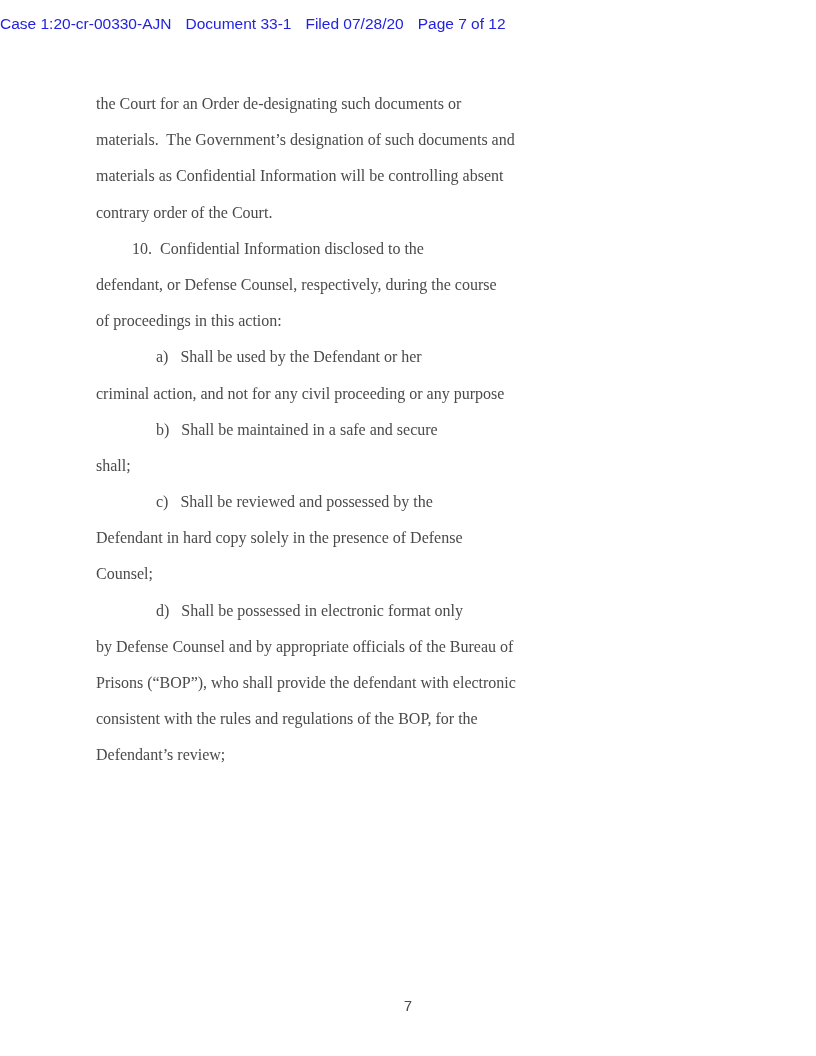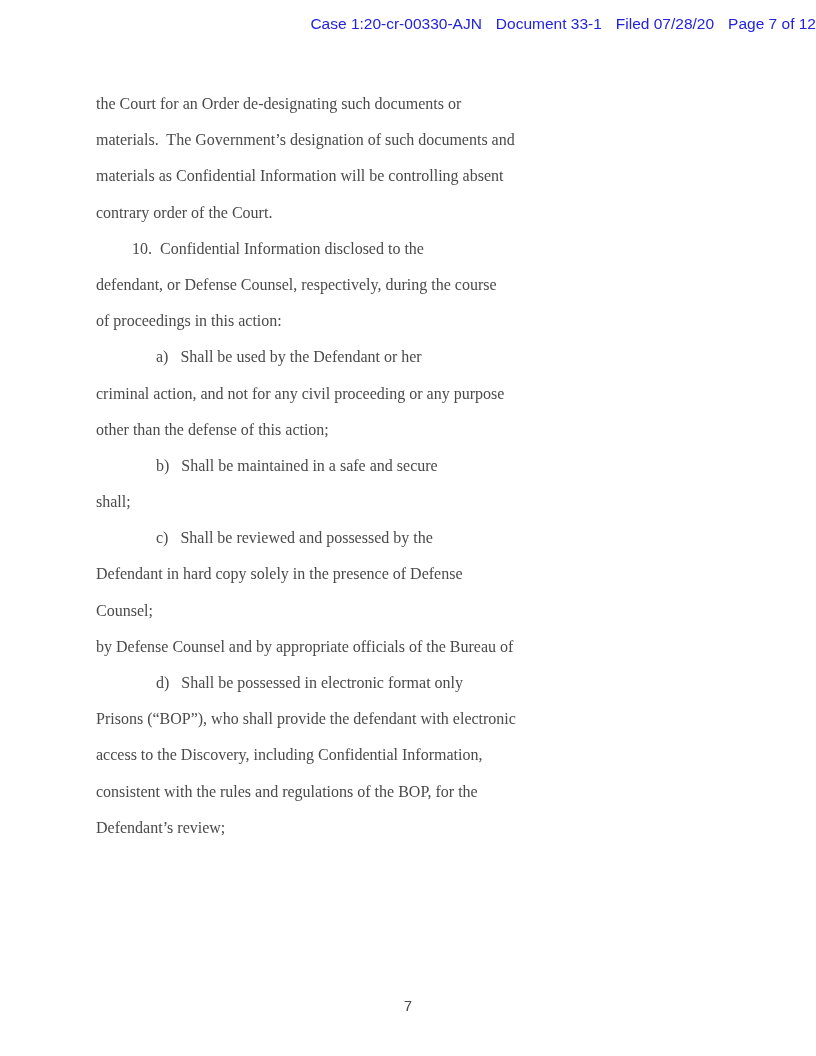--- a/index.html
+++ b/index.html
@@ -13,21 +13,21 @@
     height: 1056px;
     background: #ffffff;
     overflow: hidden;
   }
   .pacer-header {
     position: absolute;
     top: 15px;
     left: 0;
     right: 0;
     display: flex;
-    justify-content: flex-end;
+    justify-content: flex-start;
     gap: 14px;
     font-family: "Liberation Sans", sans-serif;
     font-size: 15.5px;
     font-weight: 400;
     color: #2222e0;
     white-space: pre;
   }
   .doc-body {
     position: absolute;
     top: 86px;
@@ -69,29 +69,27 @@
   <div class="doc-body">
     <div class="doc-line">the Court for an Order de-designating such documents or</div>
     <div class="doc-line">materials.  The Government’s designation of such documents and</div>
     <div class="doc-line">materials as Confidential Information will be controlling absent</div>
     <div class="doc-line">contrary order of the Court.</div>
     <div class="doc-line">         10.  Confidential Information disclosed to the</div>
     <div class="doc-line">defendant, or Defense Counsel, respectively, during the course</div>
     <div class="doc-line">of proceedings in this action:</div>
     <div class="doc-line">               a)   Shall be used by the Defendant or her</div>
     <div class="doc-line">criminal action, and not for any civil proceeding or any purpose</div>
-    <div class="doc-line">other than the defense of this action;</div>
     <div class="doc-line">               b)   Shall be maintained in a safe and secure</div>
     <div class="doc-line">shall;</div>
     <div class="doc-line">               c)   Shall be reviewed and possessed by the</div>
     <div class="doc-line">Defendant in hard copy solely in the presence of Defense</div>
     <div class="doc-line">Counsel;</div>
+    <div class="doc-line">               d)   Shall be possessed in electronic format only</div>
     <div class="doc-line">by Defense Counsel and by appropriate officials of the Bureau of</div>
-    <div class="doc-line">               d)   Shall be possessed in electronic format only</div>
     <div class="doc-line">Prisons (“BOP”), who shall provide the defendant with electronic</div>
-    <div class="doc-line">access to the Discovery, including Confidential Information,</div>
     <div class="doc-line">consistent with the rules and regulations of the BOP, for the</div>
     <div class="doc-line">Defendant’s review;</div>
   </div>
 
   <div class="page-number">7</div>
 
 </div>
 
 </body></html>

